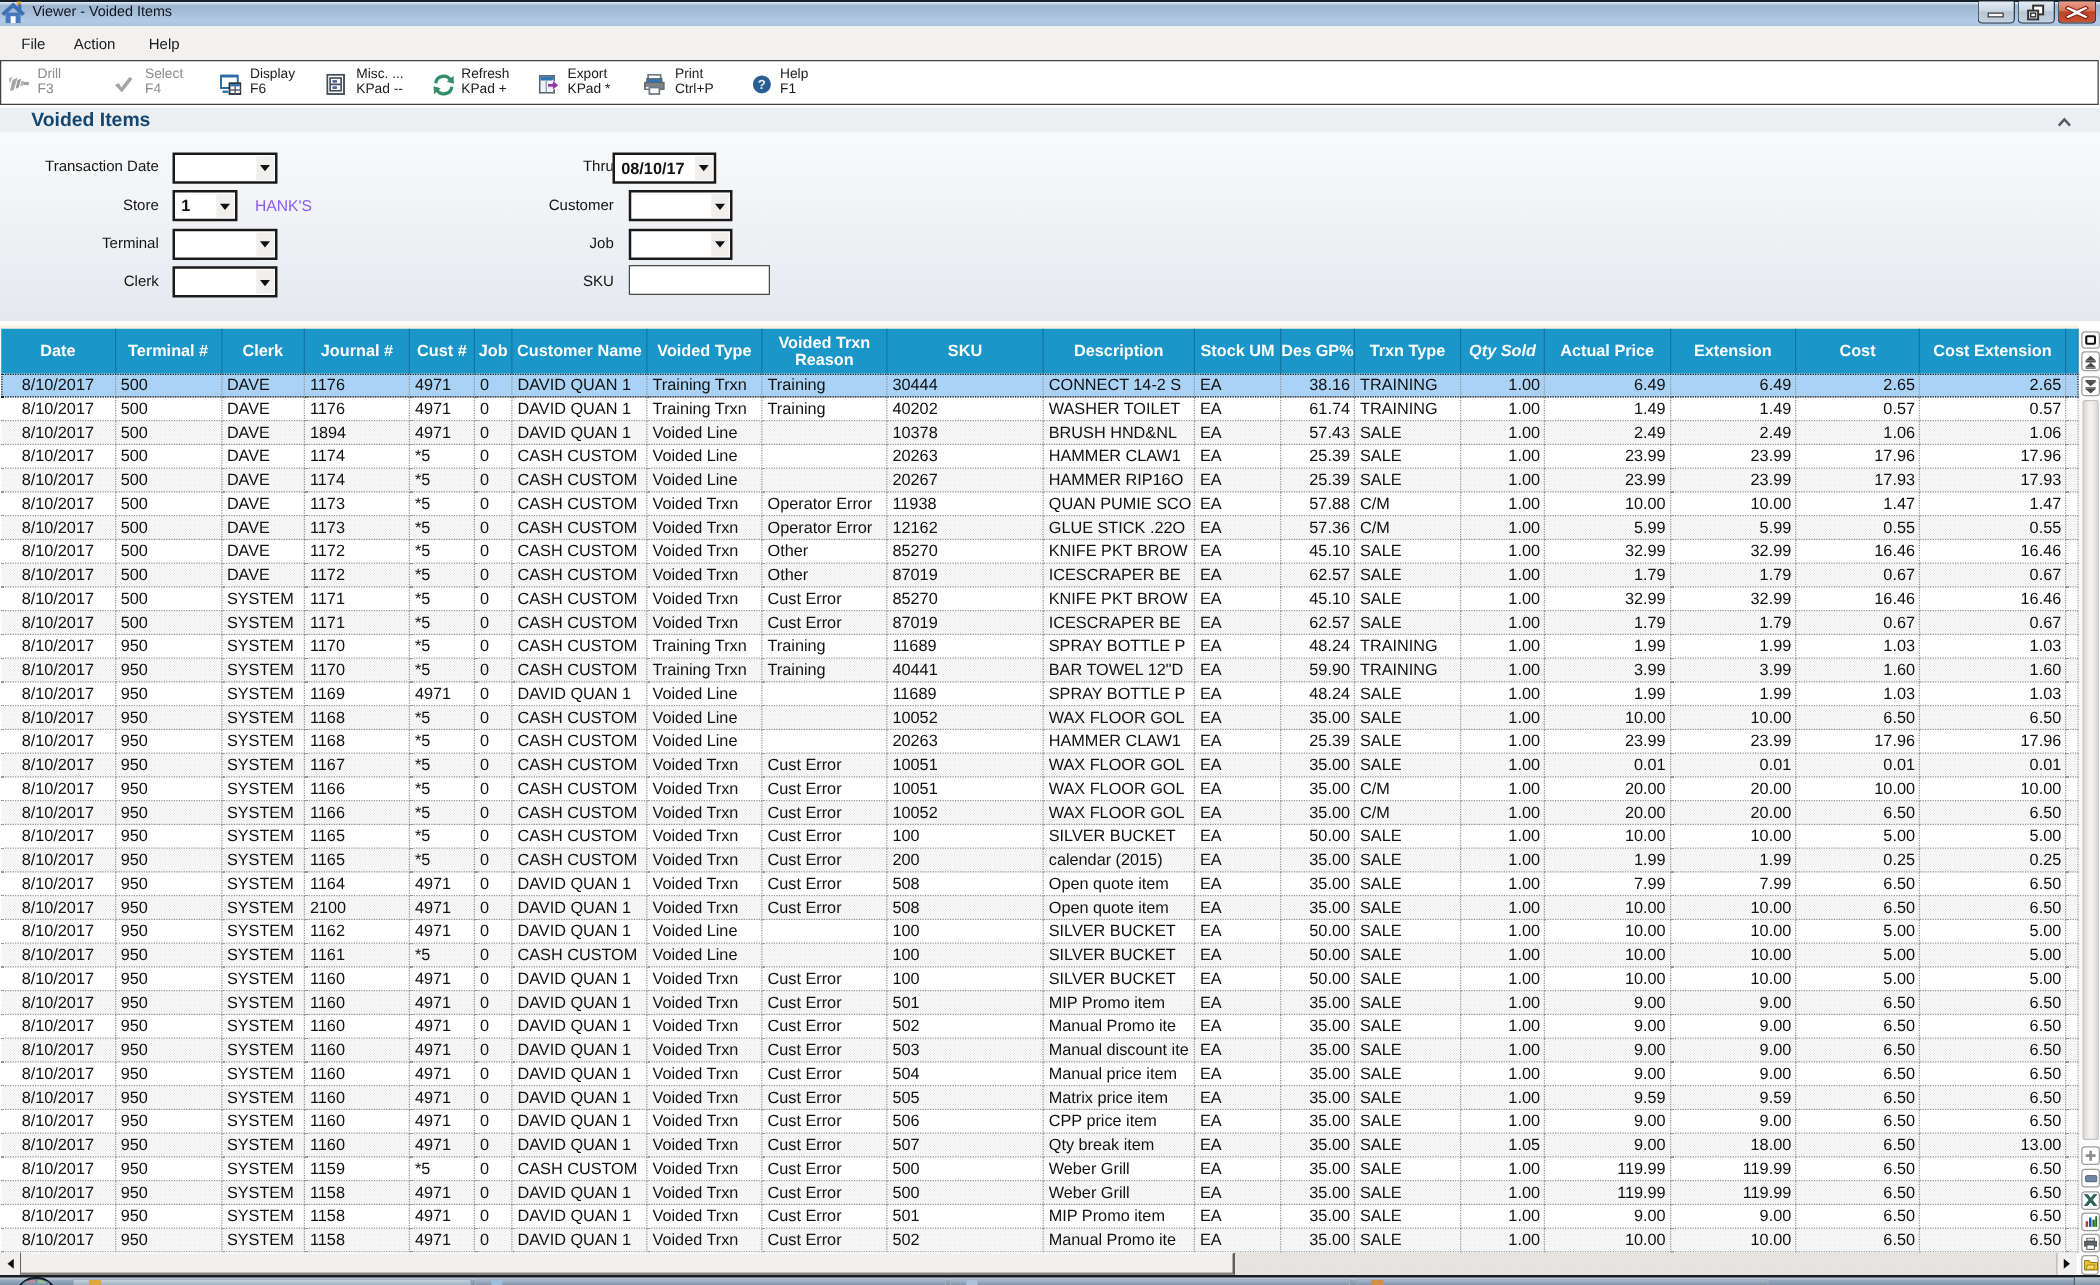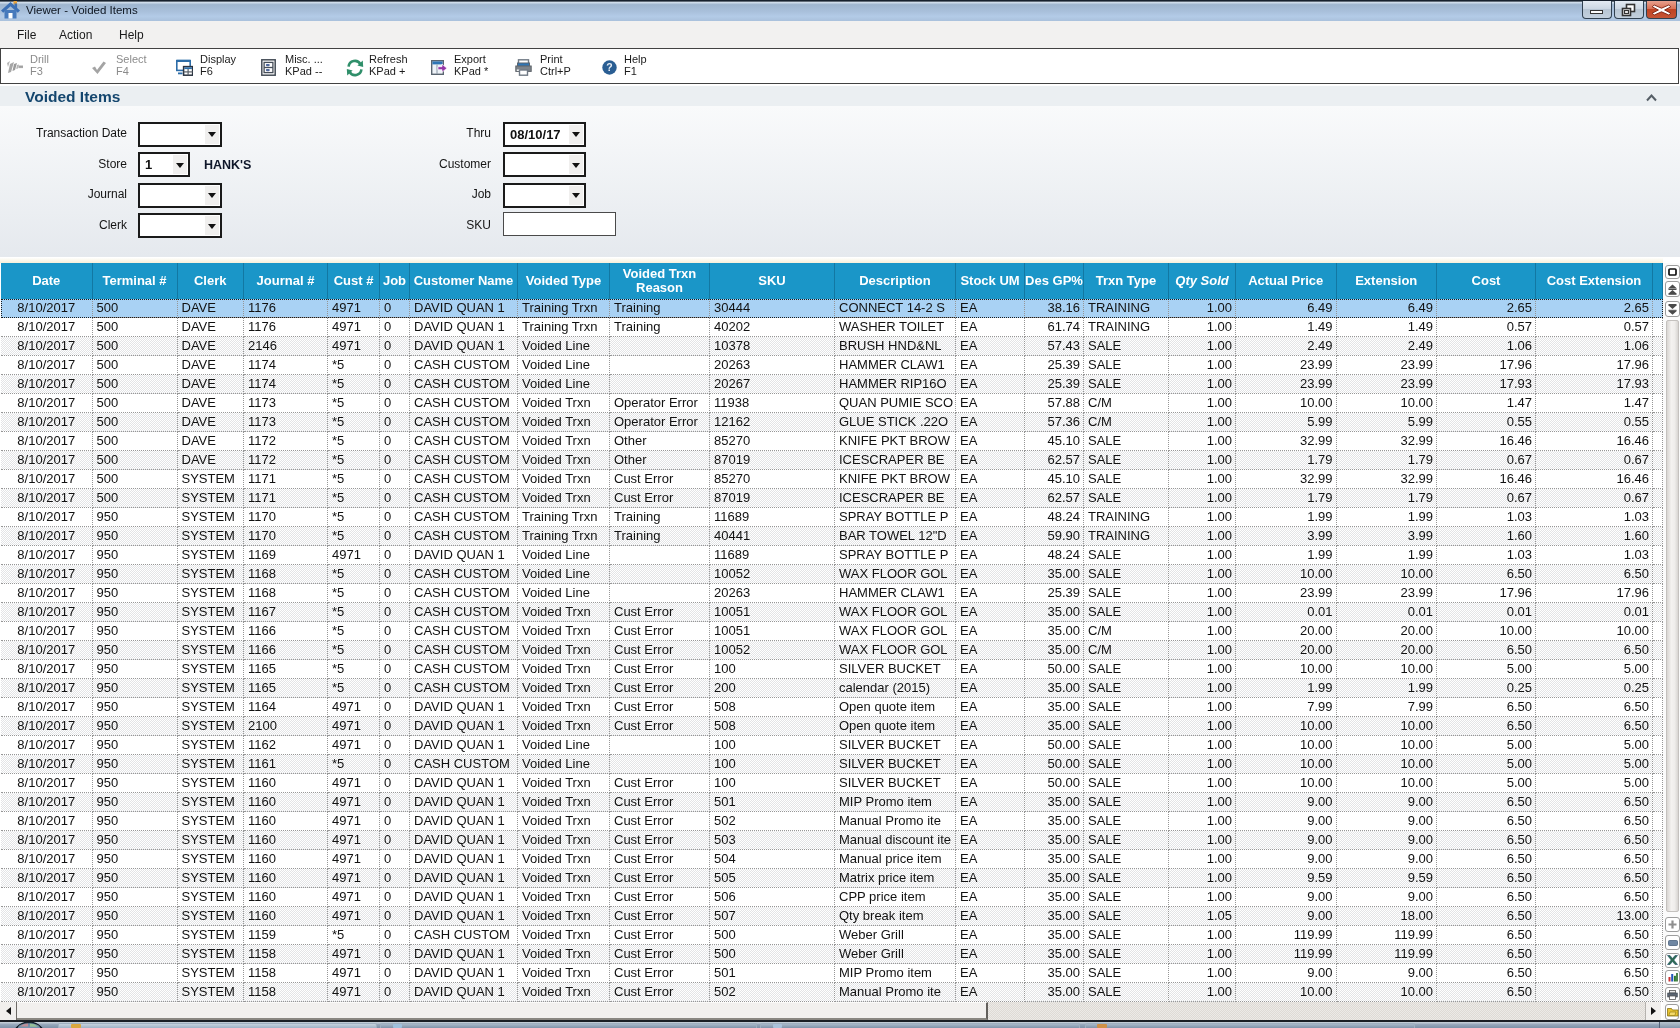--- a/index.html
+++ b/index.html
@@ -148,38 +148,38 @@
 <path d="M1,6.5 L5.5,1.5 L10,6.5" fill="none" stroke="#555e66" stroke-width="2"></path>
 </svg>
 <div id="form" class="abs"></div>
 <div id="creamline" class="abs"></div>
 <div class="abs flabel" style="left:7px;top:126px;">Transaction Date</div>
 <div class="abs dd" style="left:138px;top:121.5px;width:84px;height:25px;">
     <div class="ddbtn"></div>
     <div class="ddarrow"></div>
   </div>
 <div class="abs flabel" style="left:371px;top:126px;">Thru</div>
-<div class="abs dd" style="left:503px;top:121.5px;width:83px;height:25px;">
+<div class="abs dd" style="left:490px;top:121.5px;width:83px;height:25px;">
     <div class="ddtext">08/10/17</div>
     <div class="ddbtn"></div>
     <div class="ddarrow"></div>
   </div>
 <div class="abs flabel" style="left:7px;top:156.5px;">Store</div>
 <div class="abs dd" style="left:138px;top:152px;width:52px;height:25px;">
     <div class="ddtext">1</div>
     <div class="ddbtn"></div>
     <div class="ddarrow"></div>
   </div>
-<div class="abs" style="left:204px;top:158px;font-size:12.5px;font-weight:bold;color:#0f172a;">HANK'S</div>
+<div class="abs" style="left:204px;top:158px;font-size:12.5px;font-weight:normal;color:#8b5cf6;">HANK'S</div>
 <div class="abs flabel" style="left:371px;top:156.5px;">Customer</div>
 <div class="abs dd" style="left:503px;top:152px;width:83px;height:25px;">
     <div class="ddbtn"></div>
     <div class="ddarrow"></div>
   </div>
-<div class="abs flabel" style="left:7px;top:187px;">Journal</div>
+<div class="abs flabel" style="left:7px;top:187px;">Terminal</div>
 <div class="abs dd" style="left:138px;top:182.5px;width:84px;height:25px;">
     <div class="ddbtn"></div>
     <div class="ddarrow"></div>
   </div>
 <div class="abs flabel" style="left:371px;top:187px;">Job</div>
 <div class="abs dd" style="left:503px;top:182.5px;width:83px;height:25px;">
     <div class="ddbtn"></div>
     <div class="ddarrow"></div>
   </div>
 <div class="abs flabel" style="left:7px;top:217.5px;">Clerk</div>
@@ -253,21 +253,21 @@
 <div class="c cr" style="width:100.5px;">1.49</div>
 <div class="c cr" style="width:100.5px;">1.49</div>
 <div class="c cr" style="width:99px;">0.57</div>
 <div class="c cr" style="width:117px;">0.57</div>
 <div class="c cl" style="width:10px;"></div>
 </div>
 <div class="grow alt">
 <div class="c cc" style="width:91.5px;">8/10/2017</div>
 <div class="c cl" style="width:85px;">500</div>
 <div class="c cl" style="width:66.5px;">DAVE</div>
-<div class="c cl" style="width:84px;">2146</div>
+<div class="c cl" style="width:84px;">1894</div>
 <div class="c cl" style="width:52px;">4971</div>
 <div class="c cl" style="width:30px;">0</div>
 <div class="c cl" style="width:108px;">DAVID QUAN 1</div>
 <div class="c cl" style="width:92px;">Voided Line</div>
 <div class="c cl" style="width:100px;"></div>
 <div class="c cl" style="width:125px;">10378</div>
 <div class="c cl" style="width:121px;">BRUSH HND&amp;NL</div>
 <div class="c cl" style="width:69px;">EA</div>
 <div class="c cr" style="width:59px;">57.43</div>
 <div class="c cl" style="width:85px;">SALE</div>

